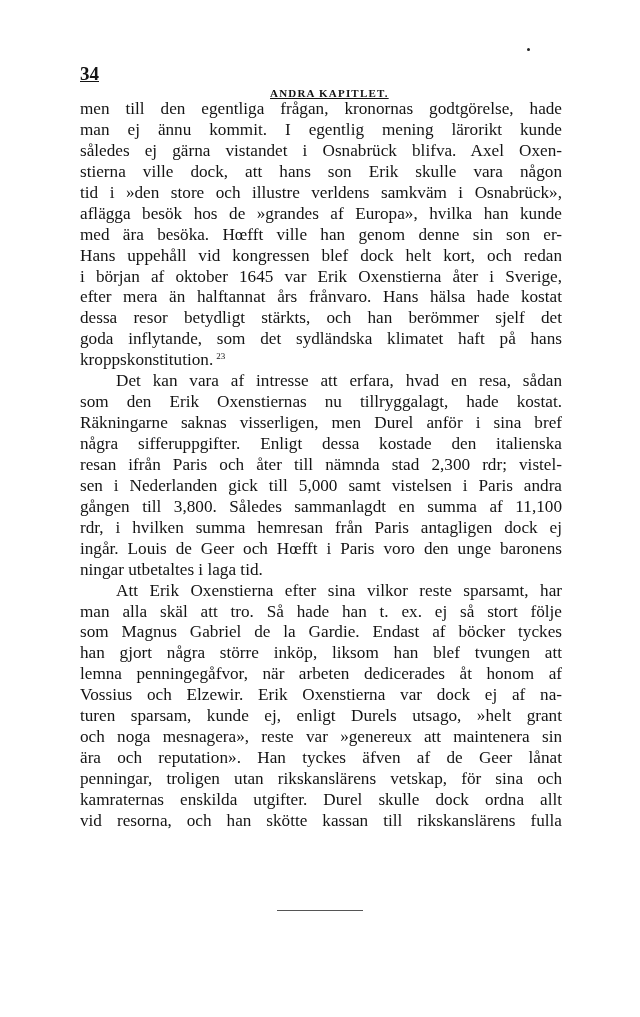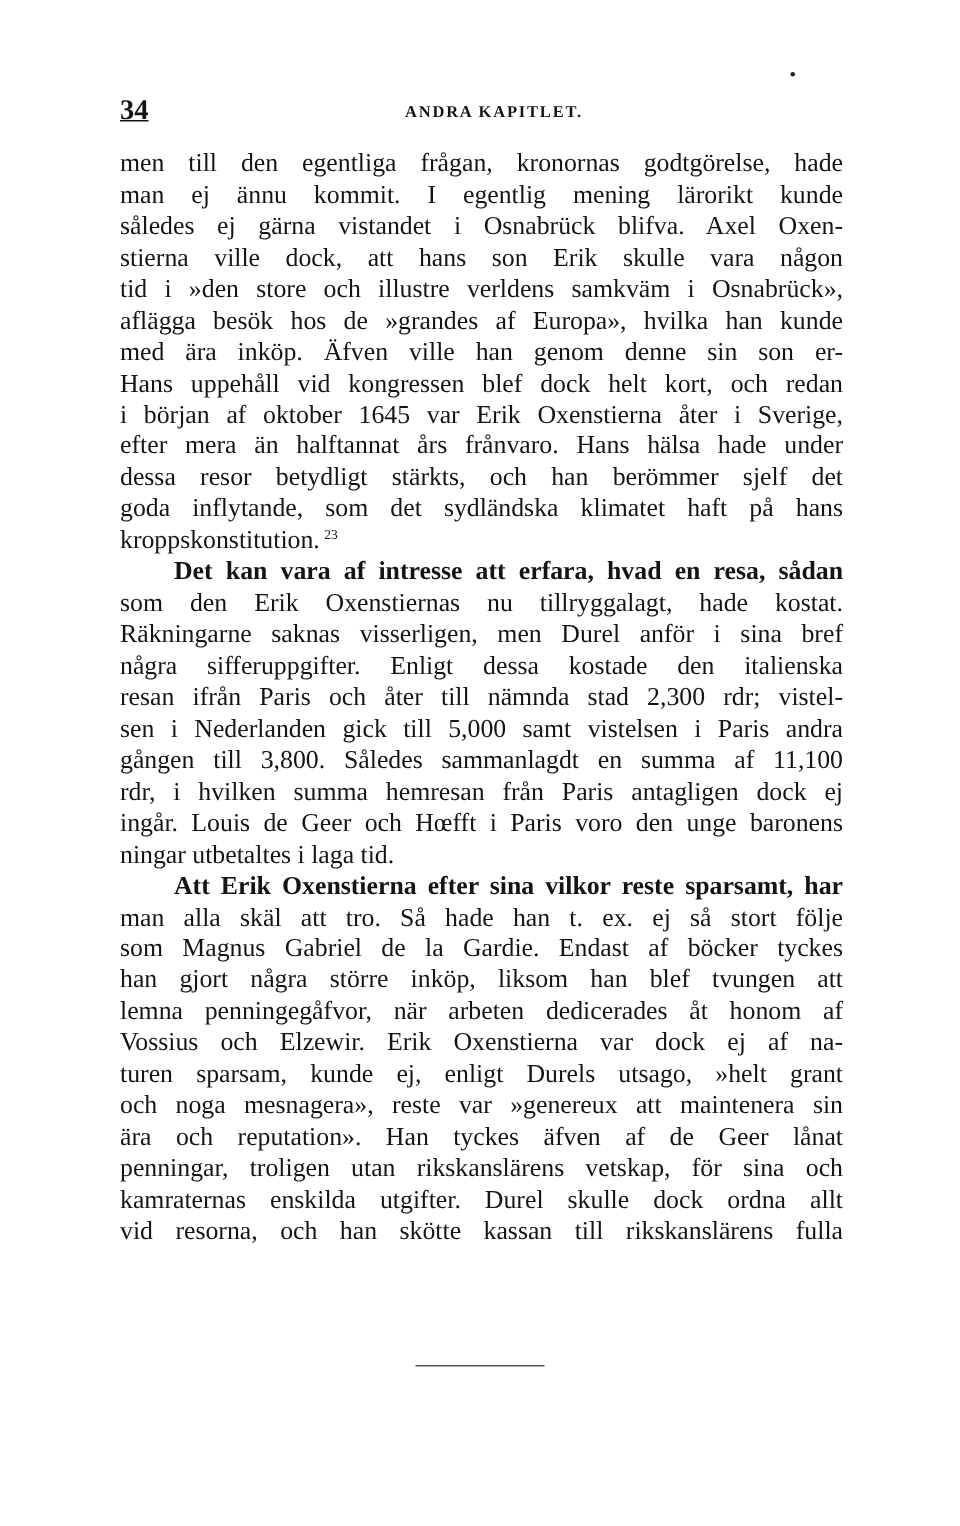--- a/index.html
+++ b/index.html
@@ -1,26 +1,26 @@
 <!DOCTYPE html>
 <html><head>
   <meta charset="utf-8">
   <style>
     html, body { margin: 0; padding: 0; background: #ffffff; }
     body { width: 640px; height: 1017px; position: relative; overflow: hidden;
       font-family: "Liberation Serif", "DejaVu Serif", serif; color: #141414; }
     .speck { position: absolute; width: 3px; height: 3px; background: #222; border-radius: 50%; }
     .header { position: absolute; top: 63px; left: 80px; width: 482px; height: 24px; }
     .page-number { position: absolute; left: 0; top: 0; font-size: 19px; font-weight: bold; text-decoration: underline; }
-    .running-head { position: absolute; left: 190px; top: 6px; font-size: 11px; font-weight: bold; letter-spacing: 1.2px; }
+    .running-head { position: absolute; left: 190px; top: 24px; font-size: 11px; font-weight: bold; letter-spacing: 1.2px; text-decoration: underline; }
     .body-text { position: absolute; top: 99px; left: 80px; width: 482px; }
     .line { display: block; height: 20.95px; line-height: 20.95px; font-size: 17.2px; white-space: nowrap;
       text-align: justify; text-align-last: justify; overflow: visible; }
     .line.last { text-align-last: left; }
-    .line.indent { padding-left: 36px; font-weight: bold; }
+    .line.indent { padding-left: 36px; }
     sup { font-size: 9px; font-weight: normal; vertical-align: 6px; line-height: 0; margin-left: 3px; }
     .separator { position: absolute; top: 910px; left: 277px; width: 86px; height: 1px; background: #555; }
   </style>
 </head>
 <body>
 
 <div class="speck" style="top:48px;left:527px;"></div>
 
 <div class="header">
   <span class="page-number">34</span>
@@ -28,24 +28,24 @@
 </div>
 
 <div class="body-text" id="body-text">
     <div>
       <span class="line">men till den egentliga frågan, kronornas godtgörelse, hade</span>
       <span class="line">man ej ännu kommit. I egentlig mening lärorikt kunde</span>
       <span class="line">således ej gärna vistandet i Osnabrück blifva. Axel Oxen-</span>
       <span class="line">stierna ville dock, att hans son Erik skulle vara någon</span>
       <span class="line">tid i »den store och illustre verldens samkväm i Osnabrück»,</span>
       <span class="line">aflägga besök hos de »grandes af Europa», hvilka han kunde</span>
-      <span class="line">med ära inköp. Äfven ville han genom denne sin son er-</span>
+      <span class="line">med ära besöka. Hœfft ville han genom denne sin son er-</span>
       <span class="line">Hans uppehåll vid kongressen blef dock helt kort, och redan</span>
       <span class="line">i början af oktober 1645 var Erik Oxenstierna åter i Sverige,</span>
-      <span class="line">efter mera än halftannat års frånvaro. Hans hälsa hade under</span>
+      <span class="line">efter mera än halftannat års frånvaro. Hans hälsa hade kostat</span>
       <span class="line">dessa resor betydligt stärkts, och han berömmer sjelf det</span>
       <span class="line">goda inflytande, som det sydländska klimatet haft på hans</span>
       <span class="line last">kroppskonstitution.<sup>23</sup></span>
     </div>
     <div>
       <span class="line indent">Det kan vara af intresse att erfara, hvad en resa, sådan</span>
       <span class="line">som den Erik Oxenstiernas nu tillryggalagt, hade kostat.</span>
       <span class="line">Räkningarne saknas visserligen, men Durel anför i sina bref</span>
       <span class="line">några sifferuppgifter. Enligt dessa kostade den italienska</span>
       <span class="line">resan ifrån Paris och åter till nämnda stad 2,300 rdr; vistel-</span>

